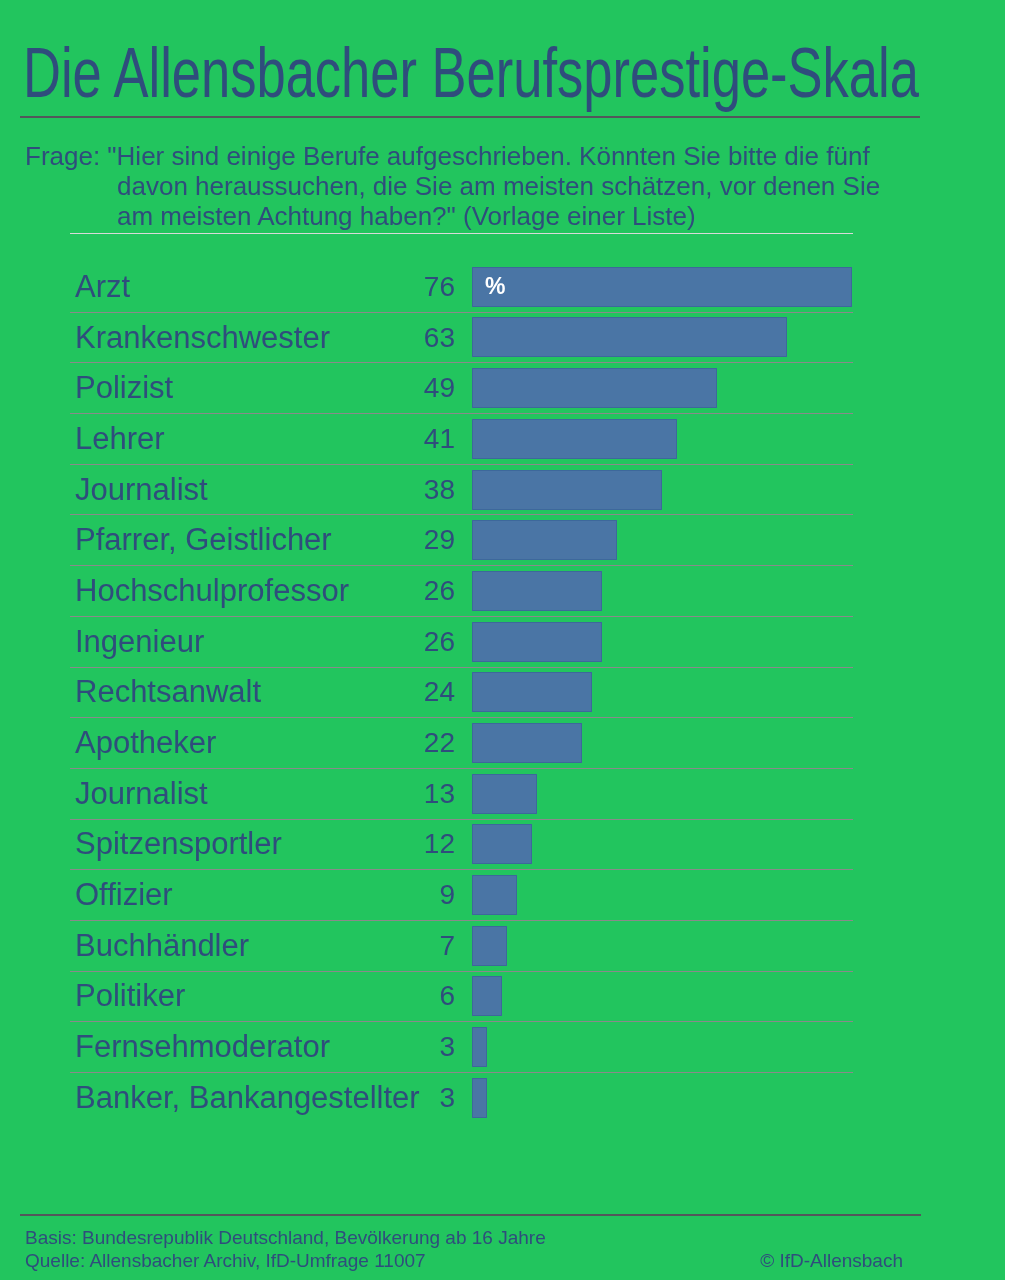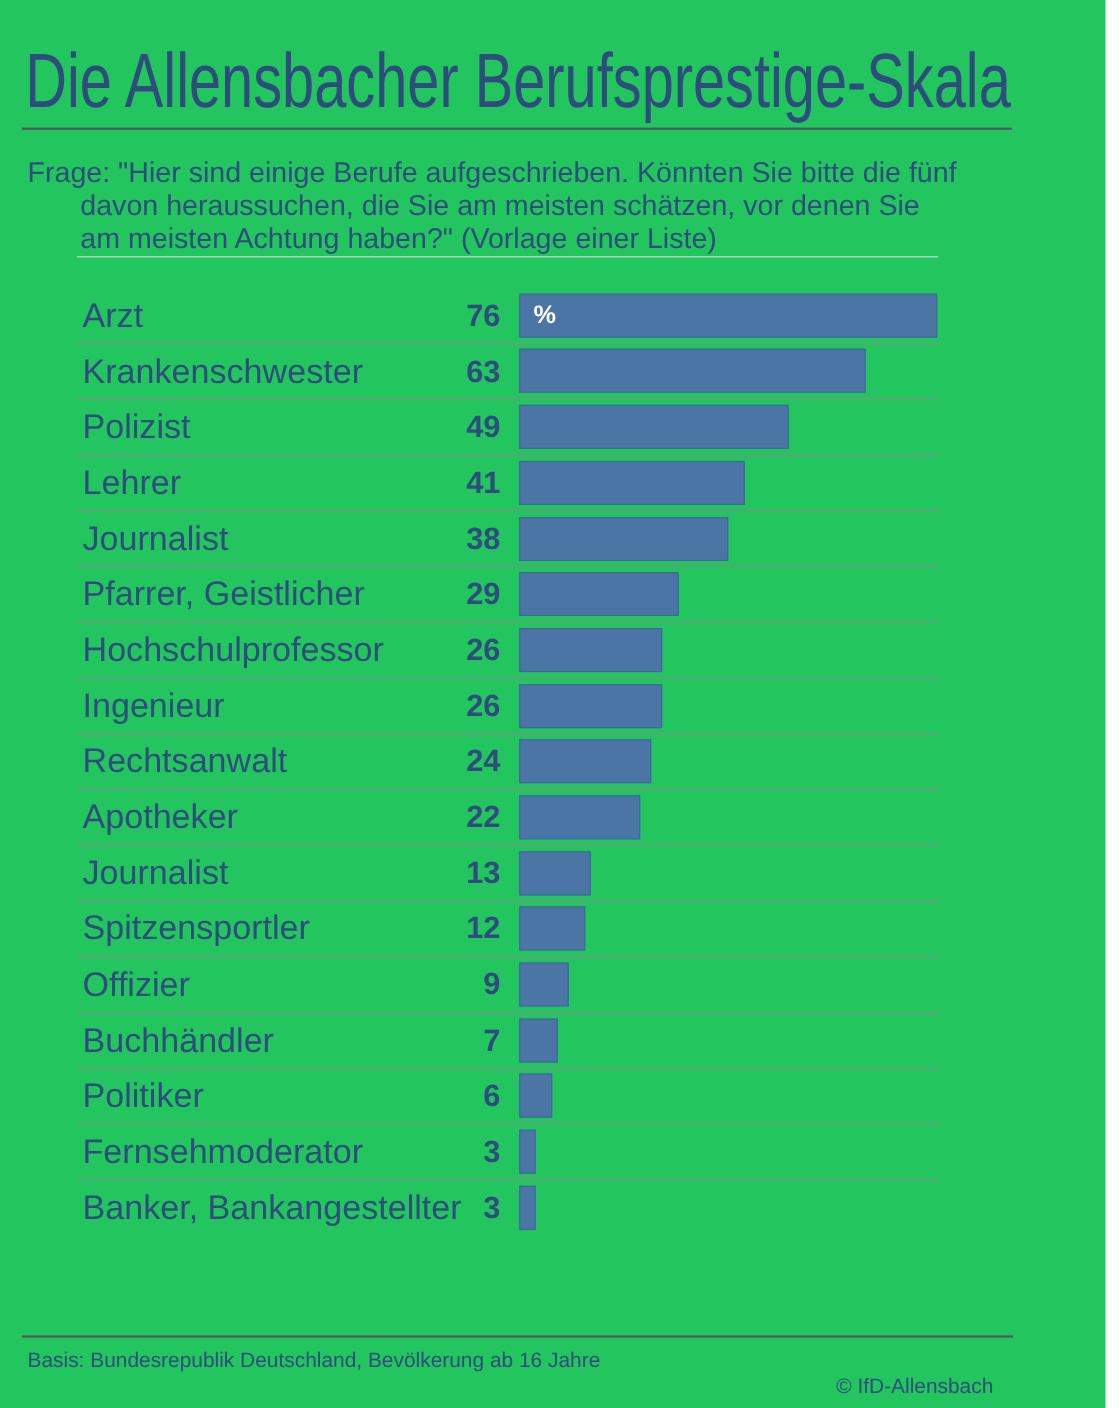--- a/index.html
+++ b/index.html
@@ -41,21 +41,21 @@
   
   .question {
     position: absolute;
     left: 25px;
     top: 141px;
     font-size: 26px;
     line-height: 30px;
     color: var(--navy, #2f4d7c);
     white-space: nowrap;
   }
-  .q-indent { margin-left: 48px; }
+  .q-indent { margin-left: 92px; }
 
   
   .chart {
     position: absolute;
     left: 70px;
     top: 262px;
     width: 783px;
   }
   .chart-topline {
     position: absolute;
@@ -82,21 +82,21 @@
     white-space: nowrap;
   }
   .row .value {
     position: absolute;
     left: 285px;
     width: 100px;
     text-align: right;
     top: 50%;
     transform: translateY(-50%);
     font-size: 28px;
-    font-weight: 700;
+    font-weight: 400;
     color: var(--navy, #2f4d7c);
   }
   .row .bar {
     position: absolute;
     left: 402px;
     top: 4.8px;
     height: 40px;
     box-sizing: border-box;
     background: var(--bar, #4a75a5);
     border: 1px solid var(--barborder, #3d689b);
@@ -295,15 +295,16 @@
       <span class="label">Banker, Bankangestellter</span>
       <span class="value">3</span>
       <div class="bar" style="width: 15px;">
         <span class="pct"></span>
       </div>
     </div>
   </div>
 
   <div class="rule-bottom"></div>
   <div class="footer-basis">Basis: Bundesrepublik Deutschland, Bevölkerung ab 16 Jahre</div>
+  <div class="footer-quelle">Quelle: Allensbacher Archiv, IfD-Umfrage 11007</div>
   <div class="footer-copyright">© IfD-Allensbach</div>
 
 </div>
 
 </body></html>

